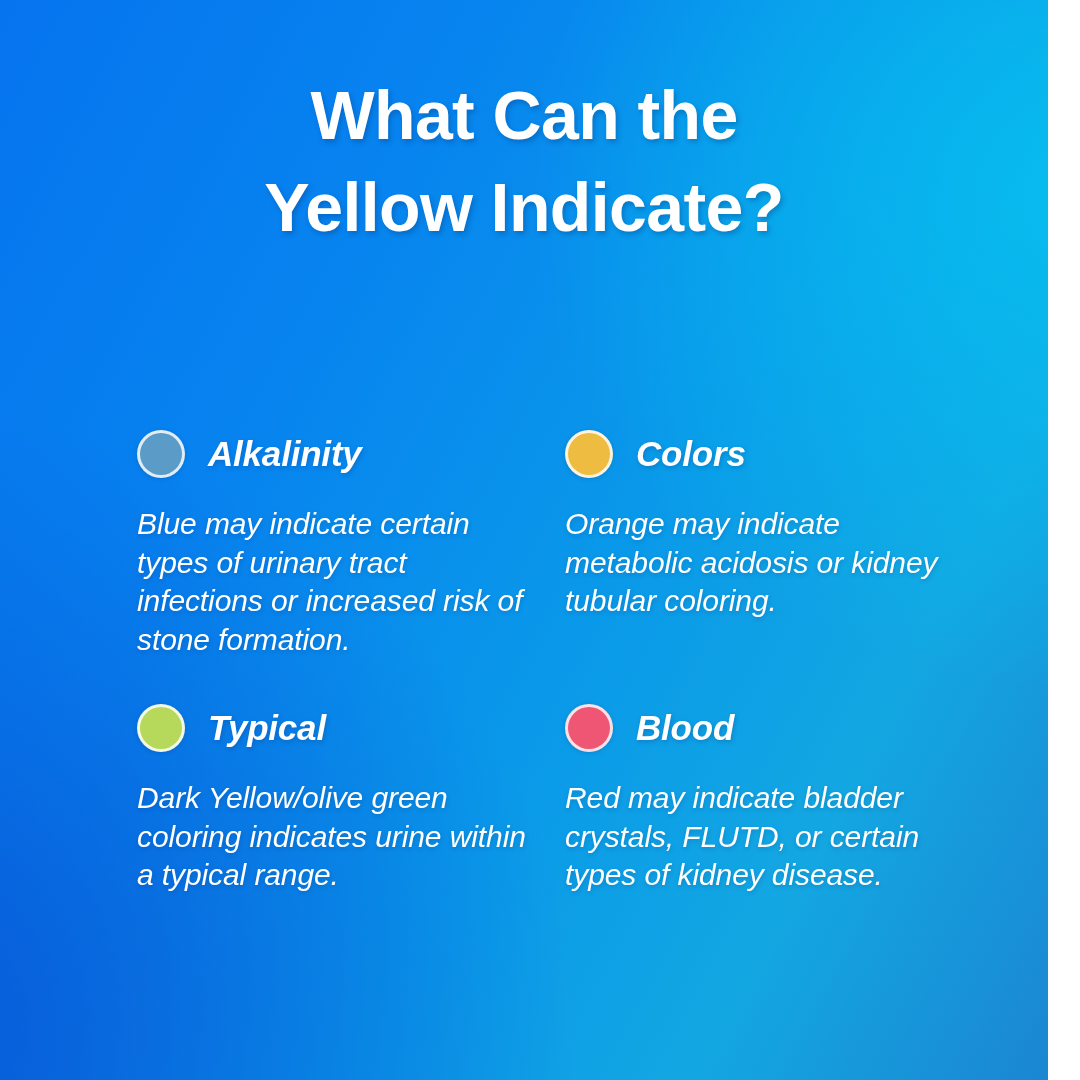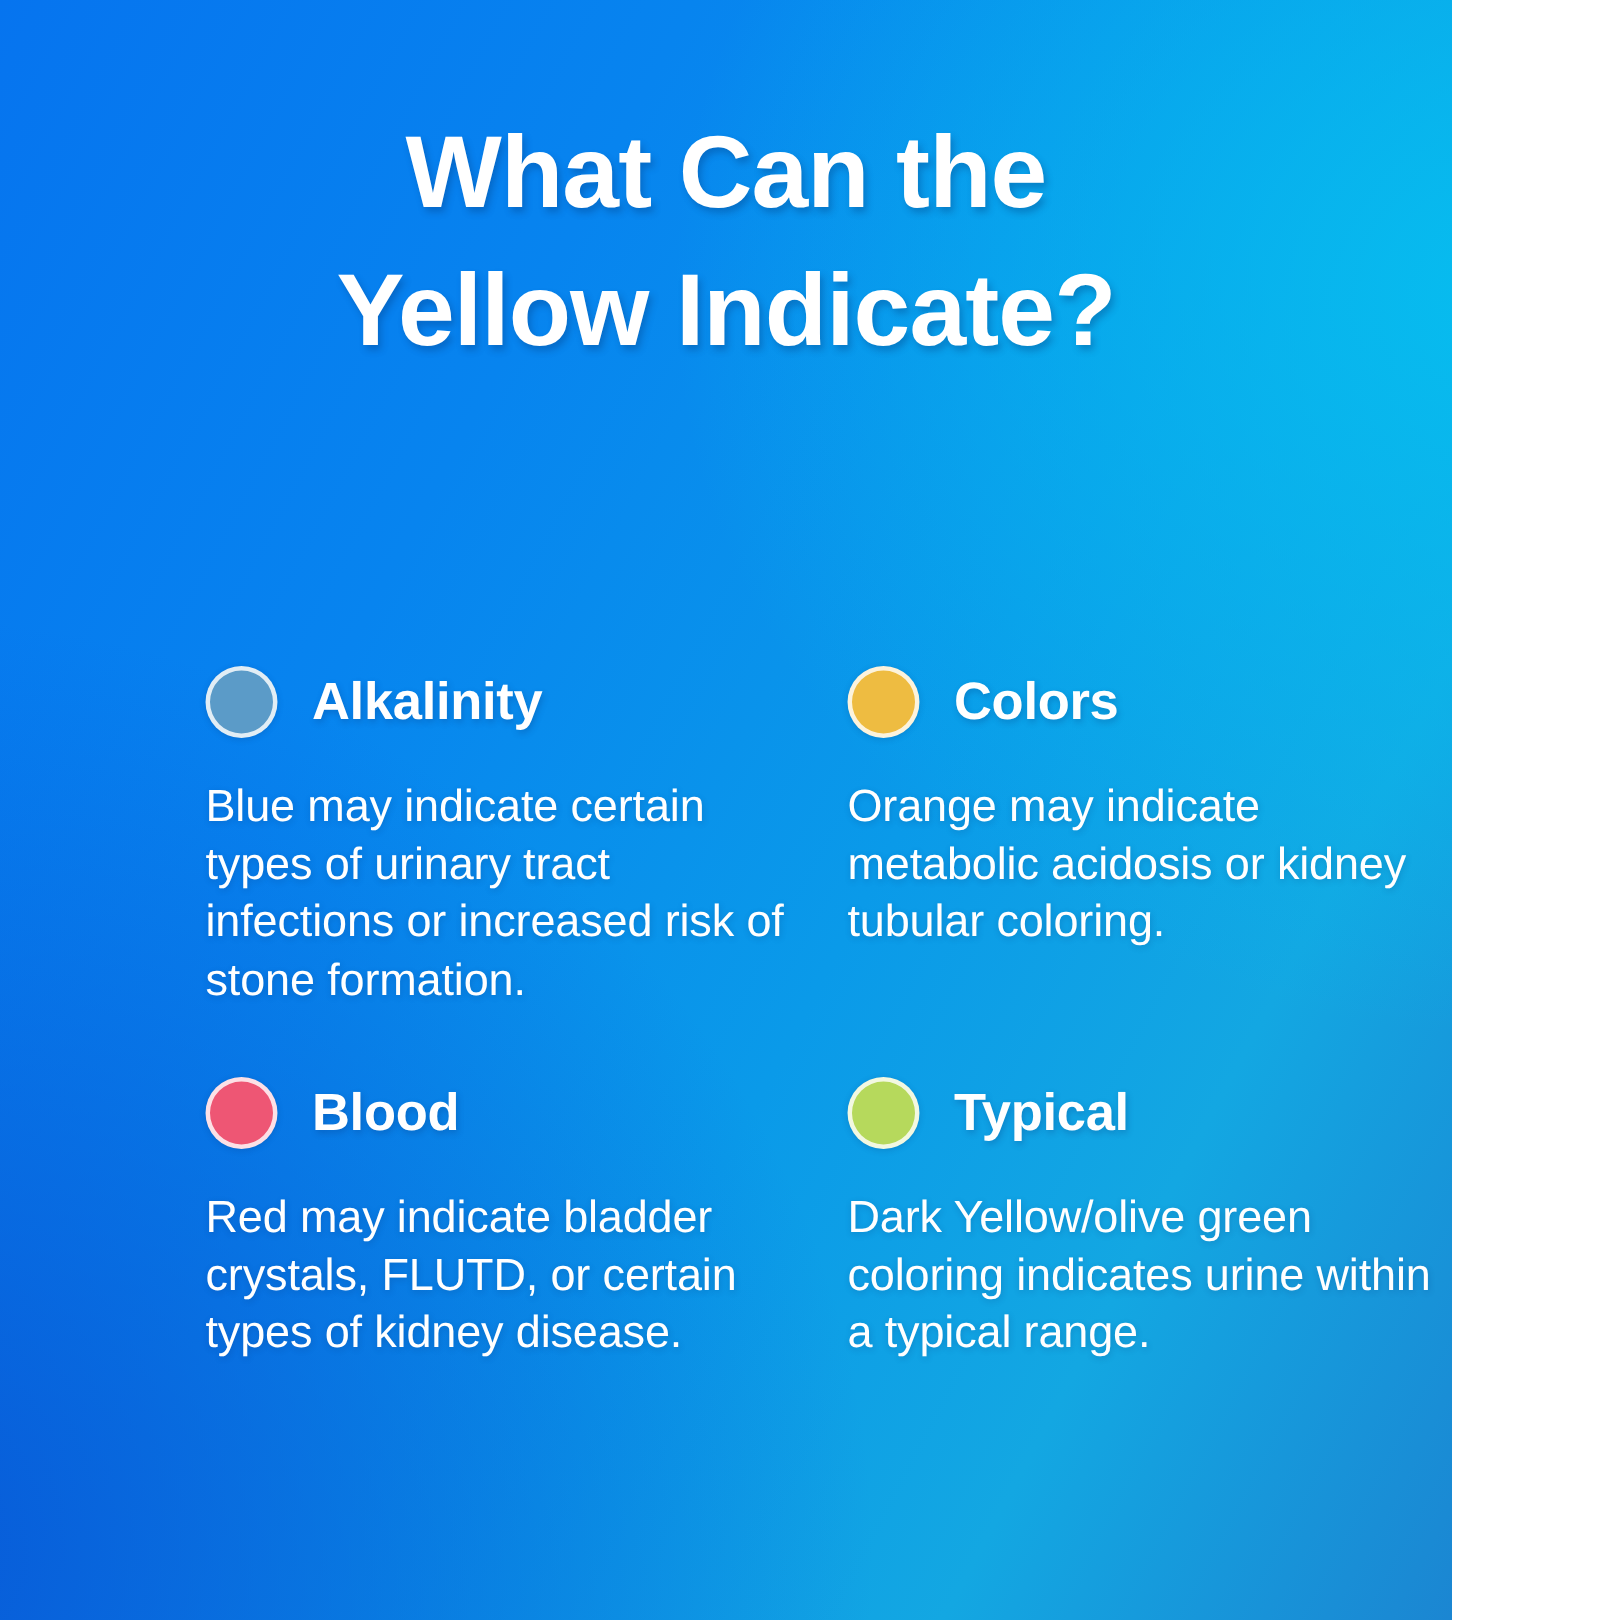--- a/index.html
+++ b/index.html
@@ -9,21 +9,21 @@
   body {
     width: 1080px;
     height: 1080px;
     overflow: hidden;
     font-family: "Liberation Sans", sans-serif;
     -webkit-font-smoothing: antialiased;
   }
 
   #infographic {
     position: relative;
-    width: 968px;
+    width: 1048px;
     height: 1080px;
     box-sizing: border-box;
     background:
       radial-gradient(ellipse 900px 800px at 104% 18%, rgba(6,190,240,0.95) 0%, rgba(6,190,240,0.0) 62%),
       radial-gradient(ellipse 1000px 950px at -8% 96%, rgba(8,86,214,0.92) 0%, rgba(8,86,214,0.0) 66%),
       linear-gradient(118deg, #0674ef 0%, #0784ef 30%, #0a9ae9 58%, #13a7e2 78%, #1b86d2 100%);
     overflow: hidden;
   }
 
   
@@ -44,27 +44,28 @@
     line-height: 92px;
     letter-spacing: -0.6px;
     text-shadow: 2px 3px 5px rgba(0, 45, 110, 0.30);
     white-space: nowrap;
   }
 
   
   .items-grid {
     position: absolute;
     left: 137px;
-    top: 437px;
+    top: 423px;
     width: 860px;
     display: grid;
     grid-template-columns: 428px 428px;
     grid-template-rows: auto auto;
     column-gap: 0px;
     row-gap: 0px;
+    font-style: italic;
   }
   .item {
     width: 400px;
   }
   .item.row2 {
     padding-top: 38px;
   }
 
   .item-head {
     display: flex;
@@ -124,28 +125,28 @@
     <div class="item">
       <div class="item-head">
         <span class="swatch" style="background-color: rgb(238, 188, 65);"></span>
         <span class="item-label">Colors</span>
       </div>
       <div class="item-desc">Orange may indicate metabolic acidosis or kidney tubular coloring.</div>
     </div>
 
     <div class="item row2">
       <div class="item-head">
+        <span class="swatch" style="background-color: rgb(182, 217, 92);"></span>
+        <span class="item-label">Typical</span>
+      </div>
+      <div class="item-desc">Dark Yellow/olive green coloring indicates urine within a typical range.</div>
+    </div>
+
+    <div class="item row2">
+      <div class="item-head">
         <span class="swatch" style="background-color: rgb(238, 86, 116);"></span>
         <span class="item-label">Blood</span>
       </div>
       <div class="item-desc">Red may indicate bladder crystals, FLUTD, or certain types of kidney disease.</div>
     </div>
 
-    <div class="item row2">
-      <div class="item-head">
-        <span class="swatch" style="background-color: rgb(182, 217, 92);"></span>
-        <span class="item-label">Typical</span>
-      </div>
-      <div class="item-desc">Dark Yellow/olive green coloring indicates urine within a typical range.</div>
-    </div>
-
   </div>
 </div>
 
 </body></html>

